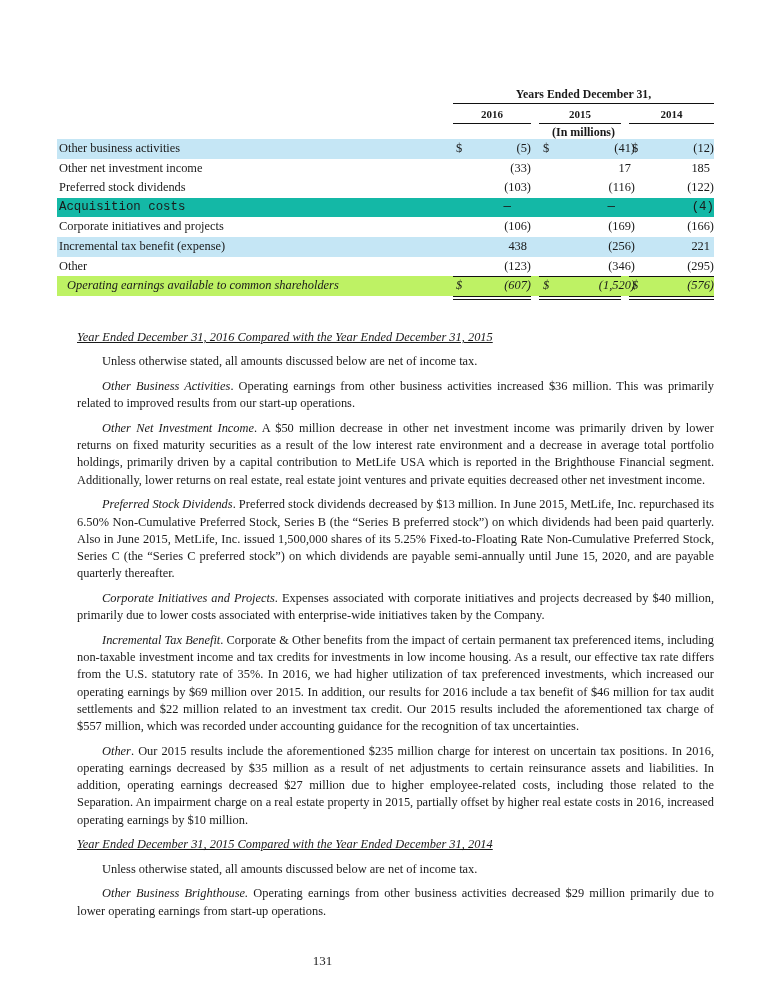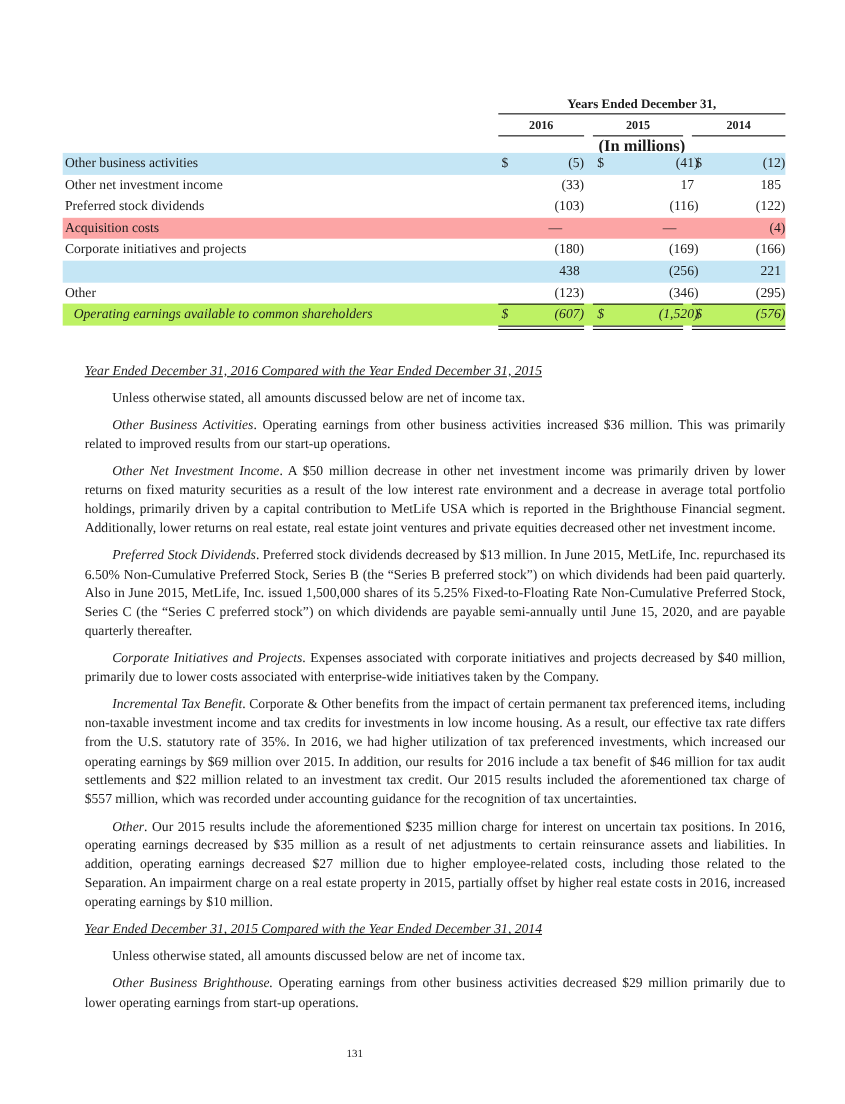--- a/index.html
+++ b/index.html
@@ -56,21 +56,21 @@
       height: 15px;
       border-bottom: 1.6px solid #111;
     }
     .hdr-units {
       position: absolute;
       left: 396px;
       width: 261px;
       top: 38px;
       text-align: center;
       font-weight: bold;
-      font-size: 15px;
+      font-size: 12px;
     }
     .rows {
       position: absolute;
       left: 0;
       top: 52px;
       width: 657px;
     }
     .row {
       position: relative;
       height: 19.6px;
@@ -136,21 +136,21 @@
       text-decoration: underline;
       margin-bottom: 7px;
     }
     .text-block em { font-style: italic; }
     .page-number {
       position: absolute;
       left: 0;
       width: 645px;
       top: 953px;
       text-align: center;
-      font-size: 10px;
+      font-size: 13px;
     }
   </style>
 </head>
 <body>
 
 <div class="page">
 
 
   <div class="tbl">
     <div class="hdr-years">Years Ended December 31,</div>
@@ -192,45 +192,46 @@
           <span class="cell c16" style="height: 19.6px;">
             <span class="val np">(103)</span>
           </span>
           <span class="cell c15" style="height: 19.6px;">
             <span class="val np">(116)</span>
           </span>
           <span class="cell c14" style="height: 19.6px;">
             <span class="val np">(122)</span>
           </span>
         </div>
-        <div class="row shaded" style="background: #fca5a5;">
+        <div class="row shaded" style="background: #14b8a6; font-family: Liberation Mono, monospace;">
           <span class="label">Acquisition costs</span>
           <span class="cell c16" style="height: 19.6px;">
             <span class="val dash" style="right: 20px;">—</span>
           </span>
           <span class="cell c15" style="height: 19.6px;">
             <span class="val dash" style="right: 20px;">—</span>
           </span>
           <span class="cell c14" style="height: 19.6px;">
             <span class="val np">(4)</span>
           </span>
         </div>
         <div class="row">
           <span class="label">Corporate initiatives and projects</span>
           <span class="cell c16" style="height: 19.6px;">
-            <span class="val np">(180)</span>
+            <span class="val np">(106)</span>
           </span>
           <span class="cell c15" style="height: 19.6px;">
             <span class="val np">(169)</span>
           </span>
           <span class="cell c14" style="height: 19.6px;">
             <span class="val np">(166)</span>
           </span>
         </div>
         <div class="row shaded" style="background: rgb(197, 230, 245);">
+          <span class="label">Incremental tax benefit (expense)</span>
           <span class="cell c16" style="height: 19.6px;">
             <span class="val pos">438</span>
           </span>
           <span class="cell c15" style="height: 19.6px;">
             <span class="val np">(256)</span>
           </span>
           <span class="cell c14" style="height: 19.6px;">
             <span class="val pos">221</span>
           </span>
         </div>

